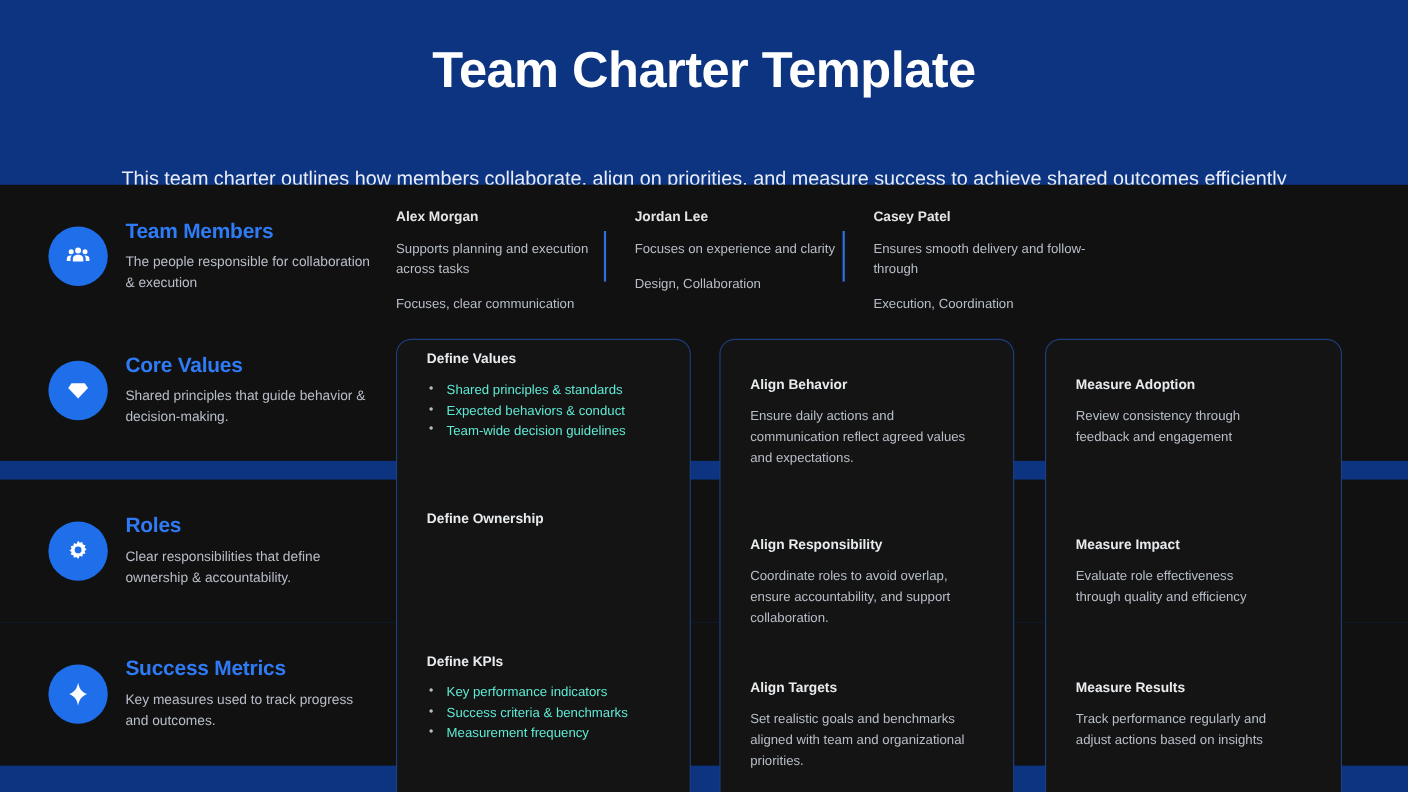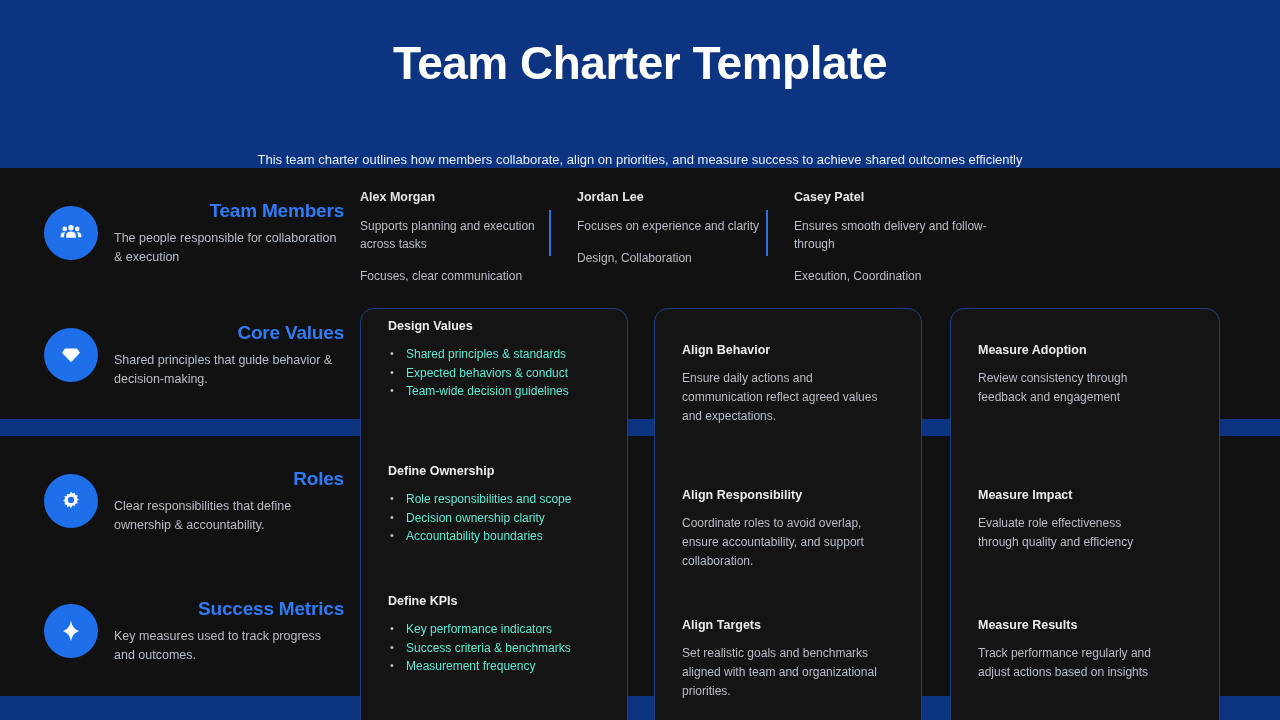--- a/index.html
+++ b/index.html
@@ -30,21 +30,21 @@
   }
   .header-title {
     font-size: 46px;
     font-weight: bold;
     letter-spacing: -0.5px;
     color: #ffffff;
     line-height: 1.2;
   }
   .header-subtitle {
     margin-top: 16px;
-    font-size: 13px;
+    font-size: 18px;
     color: #e8edf7;
     font-weight: 400;
   }
 
   
   .board {
     position: relative;
     width: 1280px;
     height: 552px;
     background: #0d3480;
@@ -100,21 +100,20 @@
     justify-content: center;
   }
   .icon-circle svg { display: block; }
   .label-text { display: flex; flex-direction: column; }
   .label-title {
     color: #2f7bf6;
     font-size: 19px;
     font-weight: bold;
     letter-spacing: -0.2px;
     margin-bottom: 7px;
-    text-align: right;
   }
   .label-desc {
     color: #b8bec8;
     font-size: 12.5px;
     line-height: 19px;
     max-width: 230px;
   }
 
   
   .members {
@@ -281,21 +280,21 @@
           </svg>
         </span>
         <span class="label-text">
           <span class="label-title">Core Values</span>
           <span class="label-desc">Shared principles that guide behavior &amp; decision-making.</span>
         </span>
       </div>
 
       <div class="cell">
         <div class="cell-inner">
-          <div class="cell-title">Design Values</div>
+          <div class="cell-title">Define Values</div>
           <ul class="cell-list">
             <li>Shared principles &amp; standards</li>
             <li>Expected behaviors &amp; conduct</li>
             <li>Team-wide decision guidelines</li>
           </ul>
         </div>
       </div>
       <div class="cell-gap1"></div>
 
       <div class="cell">
@@ -326,25 +325,20 @@
         </span>
         <span class="label-text">
           <span class="label-title">Roles</span>
           <span class="label-desc">Clear responsibilities that define ownership &amp; accountability.</span>
         </span>
       </div>
 
       <div class="cell">
         <div class="cell-inner">
           <div class="cell-title">Define Ownership</div>
-          <ul class="cell-list">
-            <li>Role responsibilities and scope</li>
-            <li>Decision ownership clarity</li>
-            <li>Accountability boundaries</li>
-          </ul>
         </div>
       </div>
       <div class="cell-gap1"></div>
 
       <div class="cell">
         <div class="cell-inner shift">
           <div class="cell-title">Align Responsibility</div>
           <div class="cell-body">Coordinate roles to avoid overlap, ensure accountability, and support collaboration.</div>
         </div>
       </div>

